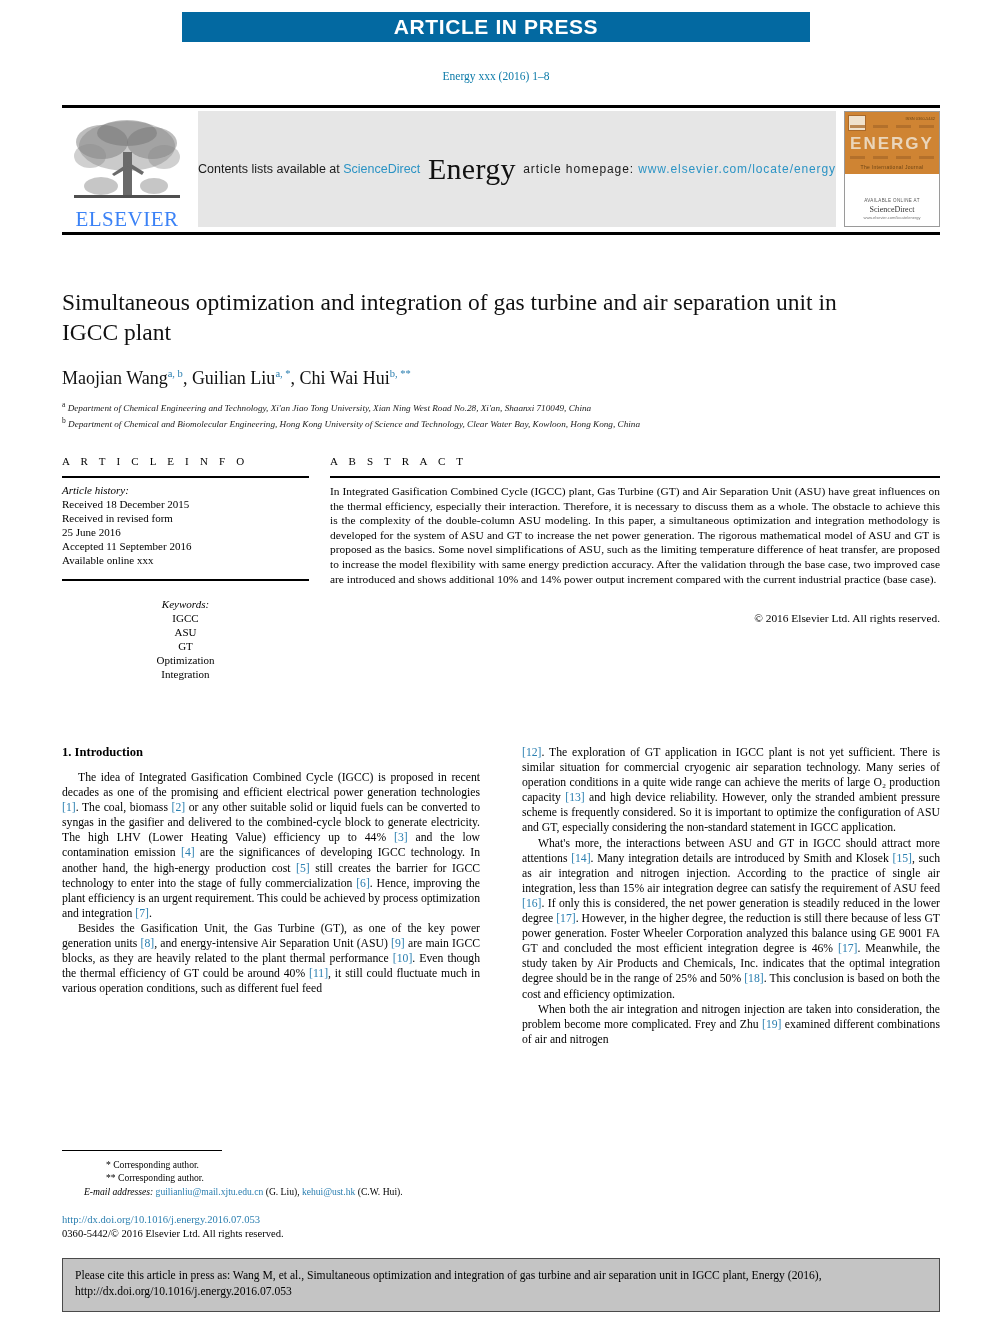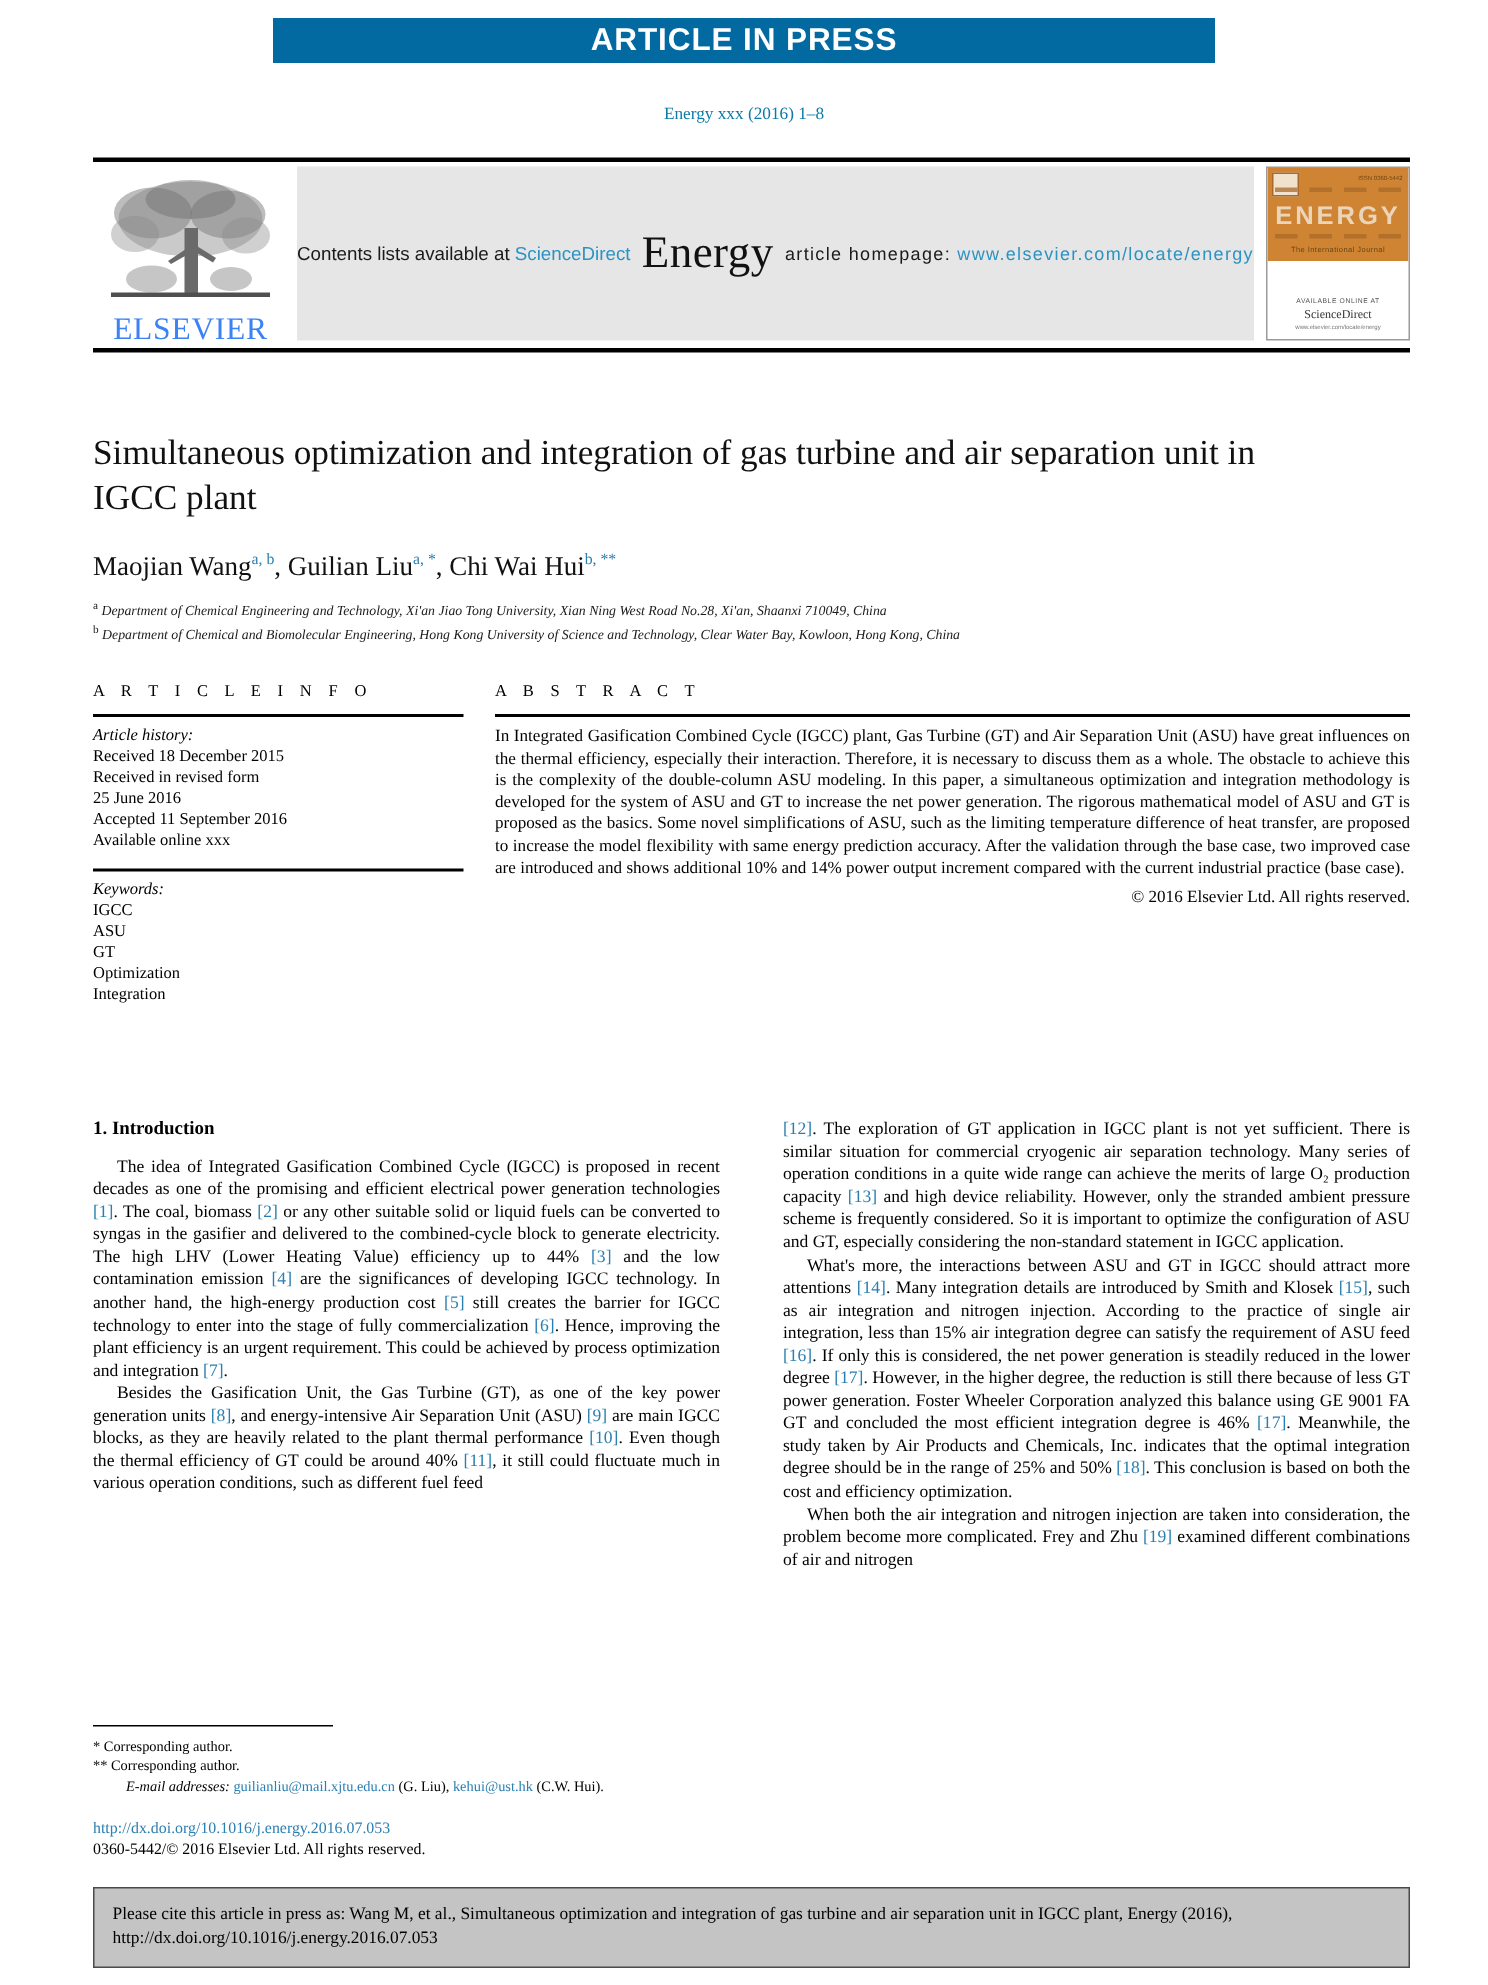--- a/index.html
+++ b/index.html
@@ -216,32 +216,32 @@
     font-weight: normal;
     font-size: 11px;
     letter-spacing: 4.2px;
     color: #000;
   }
   .hr-thick { height: 2px; background: #000; margin-top: 9px; }
   .hist { margin-top: 5px; }
   .hist .lbl { font-style: italic; font-size: 11px; line-height: 14px; }
   .hist .ln  { font-size: 11px; line-height: 14px; }
   .kw-rule { height: 2px; background: #000; margin-top: 12px; }
-  .kw { margin-top: 5px; }
+  .kw { margin-top: 16px; text-align: center; }
   .kw .lbl { font-style: italic; font-size: 11px; line-height: 14px; }
   .kw .ln  { font-size: 11px; line-height: 14px; }
   .abs-body {
     margin-top: 6px;
     font-size: 11.4px;
     line-height: 14.6px;
     text-align: justify;
     color: #000;
   }
   .abs-rights {
-    margin-top: 6px;
+    margin-top: 26px;
     text-align: right;
     font-size: 11.4px;
   }
 
   
   .body-cols {
     position: absolute;
     left: 62px;
     top: 745px;
     width: 878px;
@@ -276,21 +276,21 @@
     background: #000;
   }
   .footnotes {
     position: absolute;
     left: 62px;
     top: 1158px;
     width: 420px;
     font-size: 9.6px;
     line-height: 13px;
   }
-  .footnotes .fline { padding-left: 14px; text-indent: -14px; }
+  .footnotes .fline { padding-left: 14px; text-indent: -14px; margin-left: 44px; }
   .footnotes .star { }
   .email-line { padding-left: 22px; text-indent: 0; margin-top: 1px; }
   .email-line i { font-style: italic; }
   .lnk { color: #2b7fb0; }
 
   .doi-block {
     position: absolute;
     left: 62px;
     top: 1213px;
     width: 430px;

